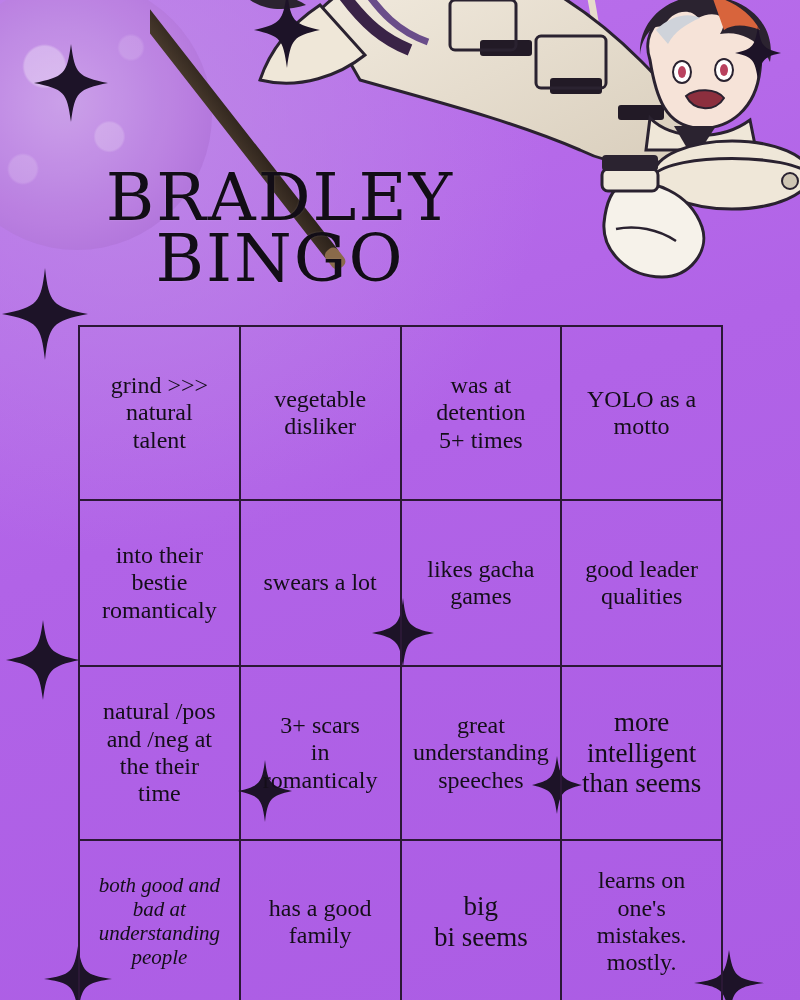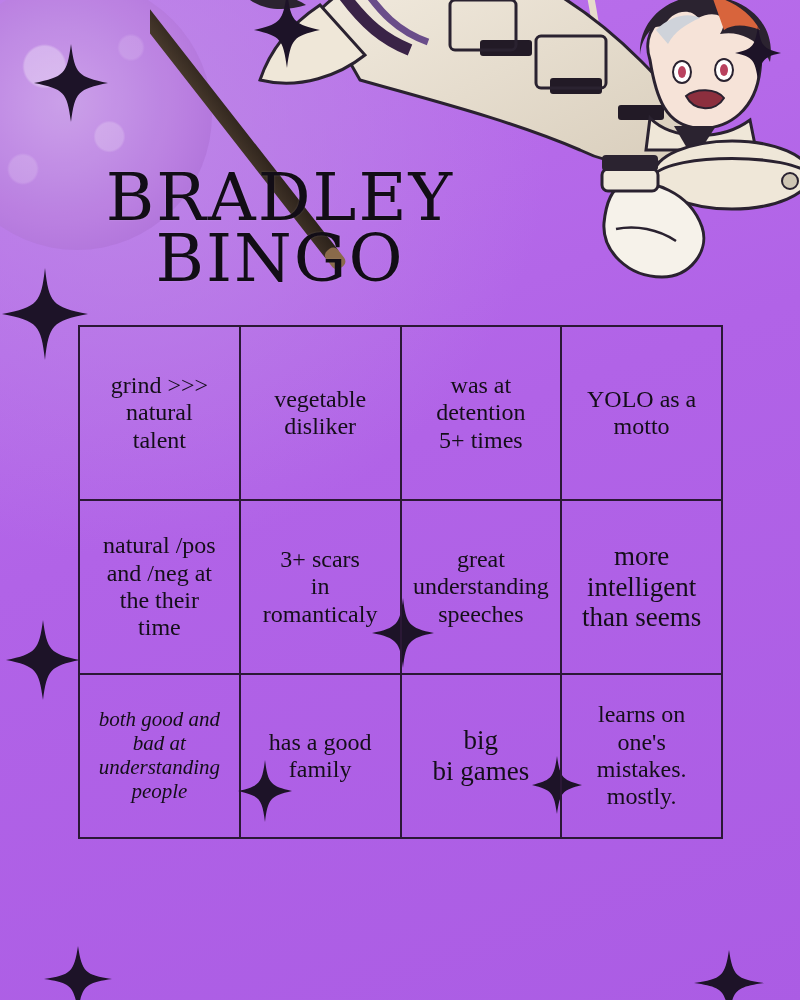--- a/index.html
+++ b/index.html
@@ -265,20 +265,38 @@
         <td>
           <span class="cellline sz-md">was at</span>
           <span class="cellline sz-md">detention</span>
           <span class="cellline sz-md">5+ times</span>
         </td>
         <td>
           <span class="cellline sz-md">YOLO as a</span>
           <span class="cellline sz-md">motto</span>
         </td>
       </tr>
+      <tr class="r1">
+        <td>
+          <span class="cellline sz-md">into their</span>
+          <span class="cellline sz-md">bestie</span>
+          <span class="cellline sz-md">romanticaly</span>
+        </td>
+        <td>
+          <span class="cellline sz-md">swears a lot</span>
+        </td>
+        <td>
+          <span class="cellline sz-md">likes gacha</span>
+          <span class="cellline sz-md">games</span>
+        </td>
+        <td>
+          <span class="cellline sz-md">good leader</span>
+          <span class="cellline sz-md">qualities</span>
+        </td>
+      </tr>
       <tr class="r2">
         <td>
           <span class="cellline sz-md">natural /pos</span>
           <span class="cellline sz-md">and /neg at</span>
           <span class="cellline sz-md">the their</span>
           <span class="cellline sz-md">time</span>
         </td>
         <td>
           <span class="cellline sz-md">3+ scars</span>
           <span class="cellline sz-md">in</span>
@@ -301,21 +319,21 @@
           <span class="cellline sz-sm">bad at</span>
           <span class="cellline sz-sm">understanding</span>
           <span class="cellline sz-sm">people</span>
         </td>
         <td>
           <span class="cellline sz-md">has a good</span>
           <span class="cellline sz-md">family</span>
         </td>
         <td>
           <span class="cellline sz-lg">big</span>
-          <span class="cellline sz-lg">bi games</span>
+          <span class="cellline sz-lg">bi seems</span>
         </td>
         <td>
           <span class="cellline sz-md">learns on</span>
           <span class="cellline sz-md">one's</span>
           <span class="cellline sz-md">mistakes.</span>
           <span class="cellline sz-md">mostly.</span>
         </td>
       </tr>
     </tbody>
       </table>

